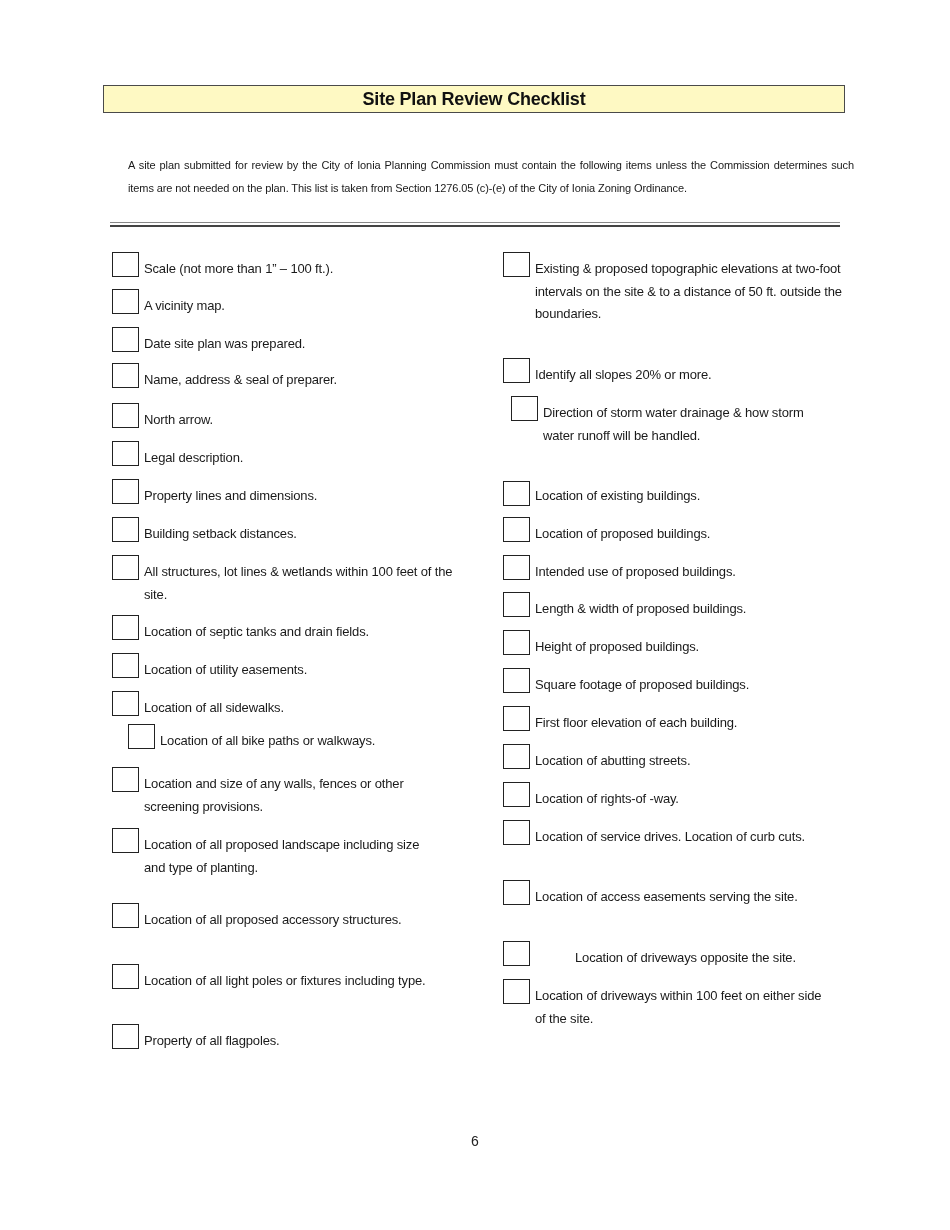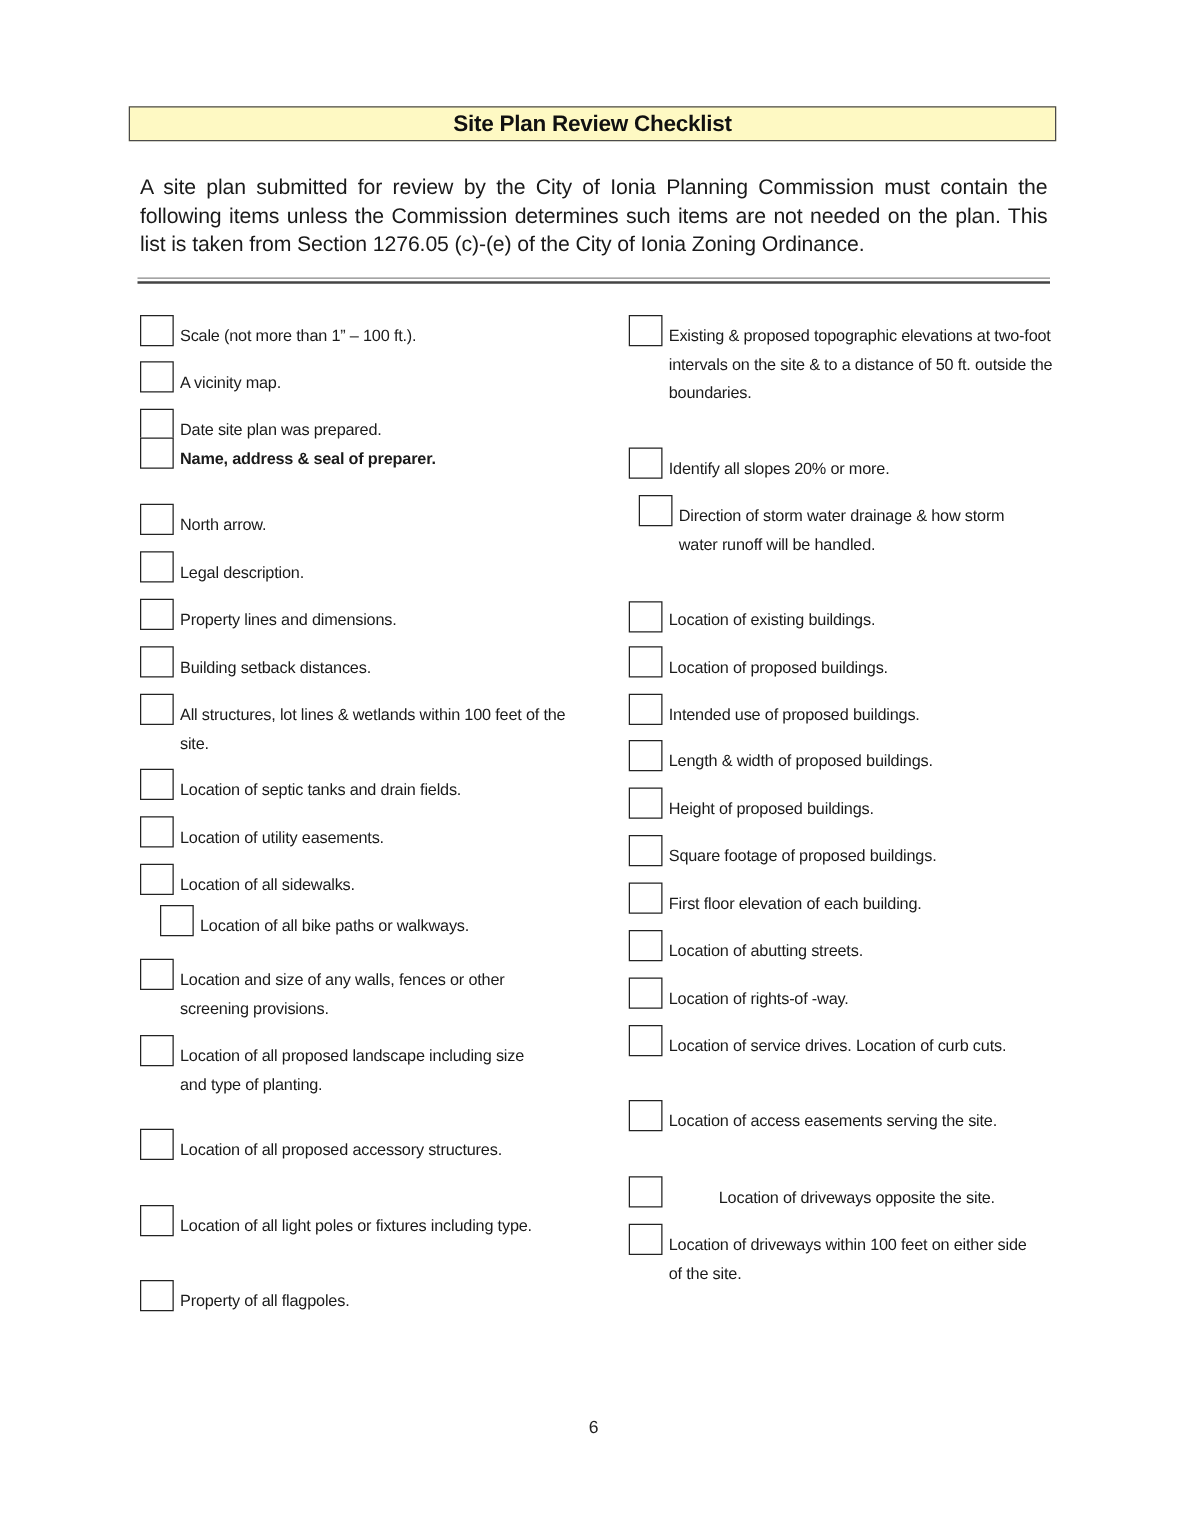--- a/index.html
+++ b/index.html
@@ -33,24 +33,24 @@
       font-size: 18px;
       font-weight: bold;
       letter-spacing: -0.2px;
       color: #111;
     }
     .intro {
       position: absolute;
       left: 112px;
       top: 138px;
       width: 726px;
-      font-size: 17px;
+      font-size: 11px;
       line-height: 23px;
       text-align: justify;
-      margin: 0;
+      margin: 16px;
       letter-spacing: -0.1px;
     }
     .double-rule {
       position: absolute;
       left: 110px;
       top: 222px;
       width: 730px;
       height: 5px;
       box-sizing: border-box;
       border-top: 1.5px solid #888;
@@ -104,21 +104,21 @@
   <span class="item-label">Scale (not more than 1” – 100 ft.).</span>
 </div>
 <div class="item" style="left:112px; top:295px; width:350px;">
   <div class="checkbox"></div>
   <span class="item-label">A vicinity map.</span>
 </div>
 <div class="item" style="left:112px; top:333px; width:350px;">
   <div class="checkbox"></div>
   <span class="item-label">Date site plan was prepared.</span>
 </div>
-<div class="item" style="left:112px; top:356px; width:350px;font-weight:bold;">
+<div class="item" style="left:112px; top:369px; width:350px;">
   <div class="checkbox"></div>
   <span class="item-label">Name, address &amp; seal of preparer.</span>
 </div>
 <div class="item" style="left:112px; top:409px; width:350px;">
   <div class="checkbox"></div>
   <span class="item-label">North arrow.</span>
 </div>
 <div class="item" style="left:112px; top:447px; width:350px;">
   <div class="checkbox"></div>
   <span class="item-label">Legal description.</span>

